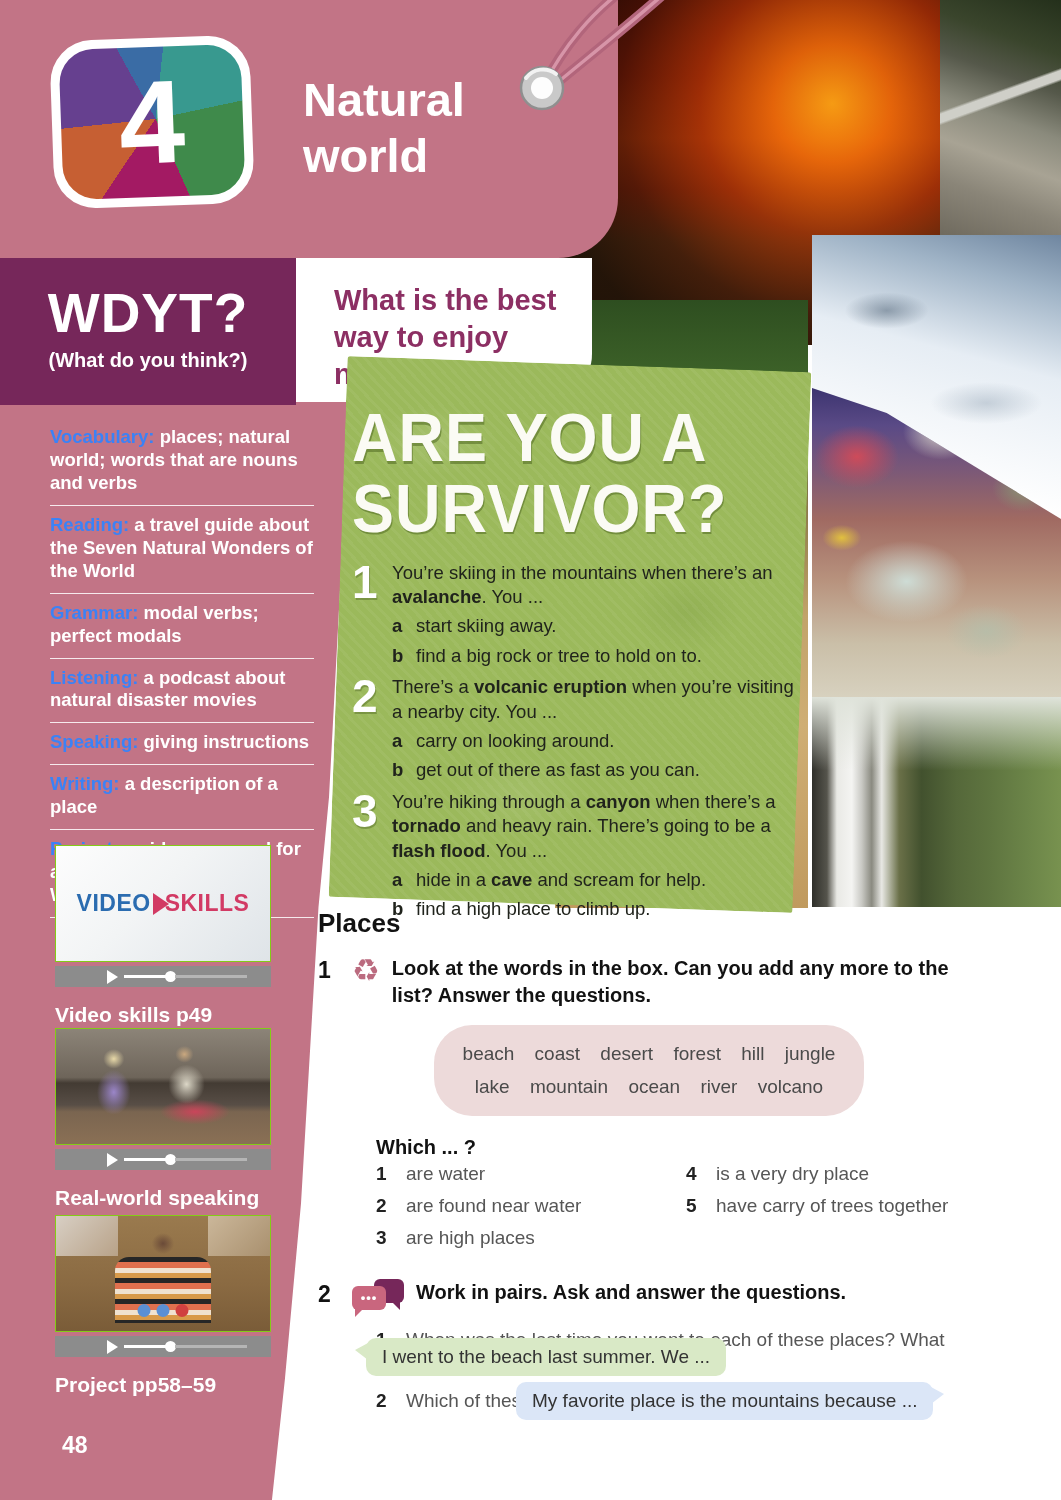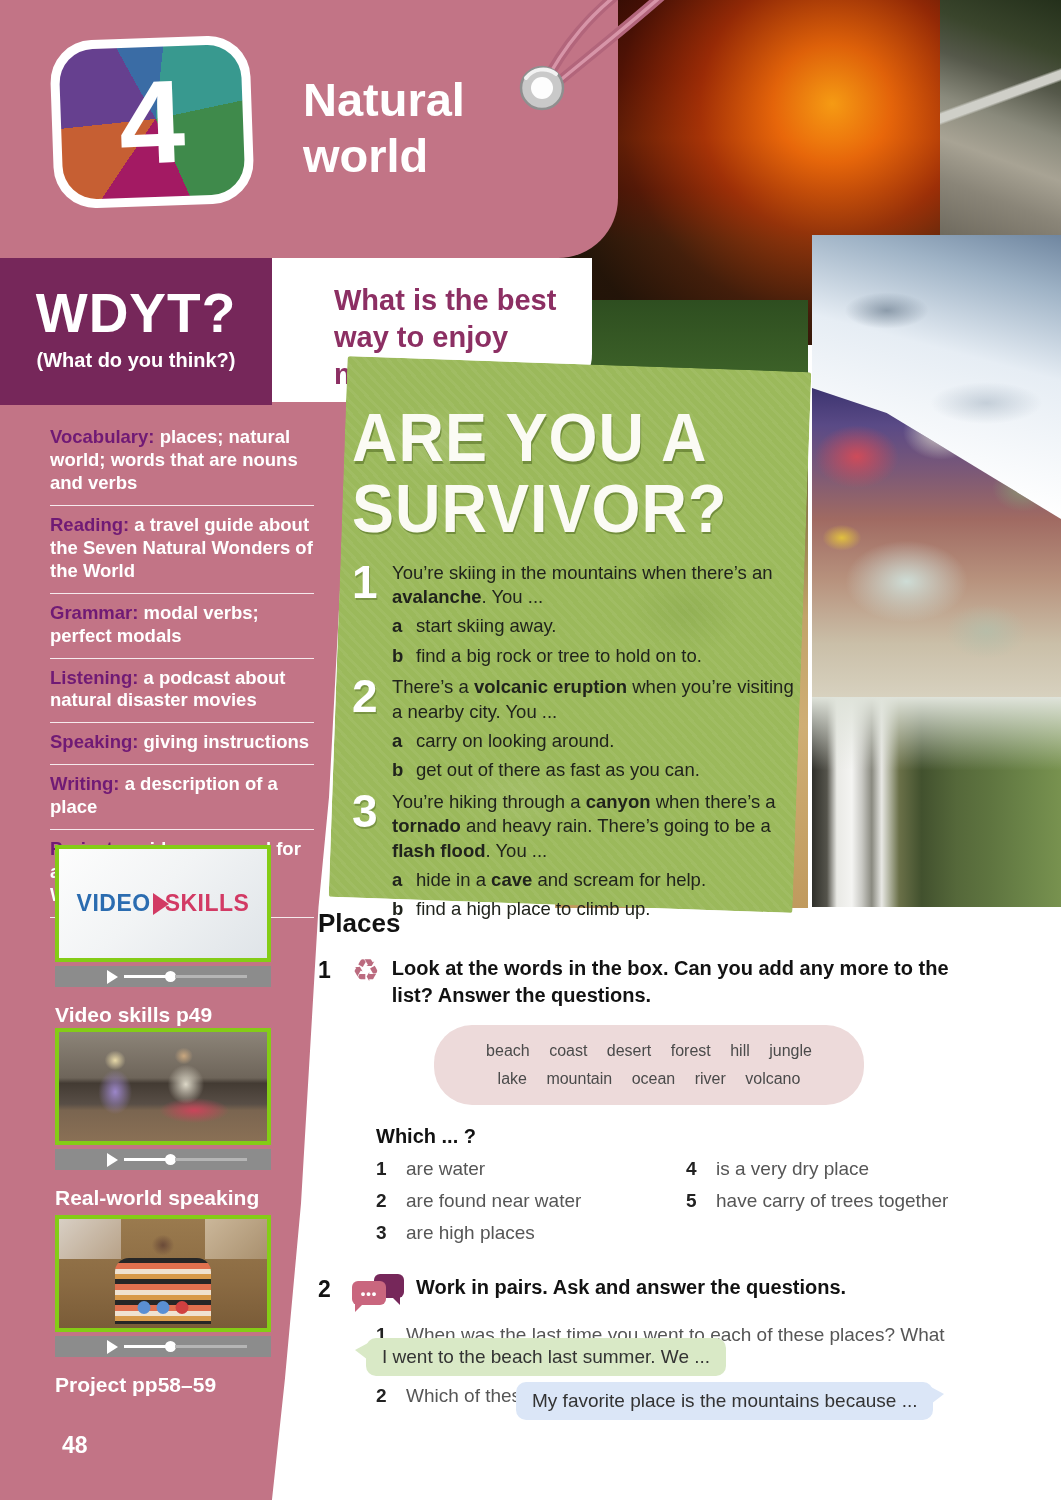--- a/index.html
+++ b/index.html
@@ -37,21 +37,21 @@
       radial-gradient(ellipse 90px 60px at 38% 62%, rgba(207,224,218,.95) 0%, transparent 68%),
       radial-gradient(ellipse 60px 40px at 70% 78%, rgba(180,190,170,.8) 0%, transparent 68%),
       linear-gradient(180deg,#3c3470 0%,#5a4a86 12%,#7a5878 26%,#a06a62 42%,#b8937e 62%,#cabfa8 82%,#d8d2c0 100%);}
   .ph-waterfall{left:812px;top:697px;width:249px;height:210px;
     background:
       linear-gradient(180deg,#dfe3da 0%, rgba(223,227,218,0) 35%),
       linear-gradient(90deg,#2f2f2a 0%,#55544c 6%,#e9e9e5 10%,#f4f4f2 16%,#c9c9c4 20%,#8a8a80 24%,#e8e8e4 28%,#6a7048 35%,#42512e 44%,#55683a 58%,#5f7540 72%,#6b8448 86%,#78924f 100%);}
 
   
   .tag-top{position:absolute;left:0;top:0;width:618px;height:258px;background:#c27486;border-bottom-right-radius:60px;}
-  .wdyt-panel{position:absolute;left:0;top:258px;width:272px;height:147px;background:#76275a;color:#fff;text-align:center;padding-top:28px;}
+  .wdyt-panel{position:absolute;left:0;top:258px;width:296px;height:147px;background:#76275a;color:#fff;text-align:center;padding-top:28px;}
   .wdyt-title{font-size:55px;font-weight:800;letter-spacing:1px;line-height:1;}
   .wdyt-sub{font-size:20px;font-weight:700;margin-top:8px;}
   .q-box{position:absolute;left:296px;top:258px;width:296px;height:142px;background:#fff;border-radius:0 0 46px 0;padding:24px 26px 0 38px;}
   .q-box .q-text{color:#8c2f63;font-size:29px;font-weight:800;line-height:1.28;}
   .sidebar-bg{position:absolute;left:0;top:402px;width:350px;height:1098px;background:#c27486;
     clip-path:polygon(0 0,100% 0,97% 18%,94% 36%,91% 46%,86% 73%,81.4% 89%,77.7% 100%,0 100%);}
 
   
   .unit-logo{position:absolute;left:52px;top:38px;width:200px;height:168px;background:#fff;border-radius:42px;transform:rotate(-2deg);padding:9px;}
   .unit-logo-inner{width:100%;height:100%;border-radius:34px;overflow:hidden;position:relative;
@@ -60,25 +60,25 @@
     color:#fff;font-size:118px;font-weight:800;line-height:1;}
   .unit-title{position:absolute;left:303px;top:72px;color:#fff;font-size:47px;font-weight:800;line-height:1.2;}
 
   
   .strings{position:absolute;left:470px;top:0;width:260px;height:140px;pointer-events:none;}
 
   
   .syllabus{position:absolute;left:50px;top:418px;width:264px;}
   .syl-item{padding:8px 0 10px;border-bottom:1.6px solid rgba(255,255,255,.85);
     font-size:18.5px;font-weight:700;line-height:1.24;color:#fff;}
-  .syl-label{color:#701a75;}
+  .syl-label{color:#3b82f6;}
 
   
   .vid{position:absolute;left:55px;width:216px;}
-  .vid-frame{border:4px solid #84cc16;height:117px;background:#777;position:relative;overflow:hidden;}
+  .vid-frame{border:1px solid #84cc16;height:117px;background:#777;position:relative;overflow:hidden;}
   .vid1-inner{width:100%;height:100%;background:linear-gradient(135deg,#fdfdfd 0%,#f2f4f5 45%,#dfe4e8 100%);
     display:flex;align-items:center;justify-content:center;}
   .vs-logo{font-size:23px;font-weight:800;letter-spacing:.5px;display:flex;align-items:center;}
   .vs-video{color:#2b6cb0;}
   .vs-skills{color:#d23a64;}
   .vs-arrow{width:0;height:0;border-left:16px solid #d23a64;border-top:11px solid transparent;border-bottom:11px solid transparent;margin:0 -4px 0 2px;}
   .vid2-inner{width:100%;height:100%;
     background:
       radial-gradient(ellipse 15px 14px at 27% 26%, #e8d9a8 0%, rgba(232,217,168,0) 70%),
       radial-gradient(ellipse 24px 32px at 27% 55%, #9b86c9 0%, rgba(155,134,201,0) 70%),
@@ -126,22 +126,22 @@
 
   
   .places{position:absolute;left:318px;top:908px;width:700px;}
   .places-h{font-size:26px;font-weight:800;color:#121212;margin-bottom:16px;}
   .ex-head{display:flex;align-items:flex-start;}
   .ex-num{flex:none;width:34px;font-size:23px;font-weight:800;color:#121212;padding-top:2px;}
   .ex-icon{flex:none;margin-right:12px;}
   .recycle{font-size:31px;color:#bb6b7f;line-height:1;}
   .ex-text{font-size:20px;font-weight:800;color:#121212;line-height:1.35;width:560px;}
   .word-box{margin:16px 0 20px 116px;width:430px;background:#eddada;border-radius:38px;padding:12px 20px;
-    text-align:center;color:#4a4a4a;font-size:16px;line-height:1.75;word-spacing:15px;}
-  .which-title{margin:4px 0 10px 58px;font-size:20px;font-weight:800;color:#121212;}
+    text-align:center;color:#4a4a4a;font-size:19px;line-height:1.75;word-spacing:15px;}
+  .which-title{margin:4px 0 4px 58px;font-size:20px;font-weight:800;color:#121212;}
   .which-grid{margin-left:58px;display:grid;grid-template-columns:310px 330px;grid-auto-flow:column;grid-template-rows:repeat(3,auto);}
   .which-item{display:flex;margin-bottom:10px;font-size:19px;color:#565656;}
   .which-num{flex:none;width:30px;font-weight:800;color:#222;}
   .ex2{margin-top:20px;}
   .chat-icon{position:relative;width:52px;height:38px;}
   .chat-back{position:absolute;right:0;top:0;width:30px;height:24px;background:#76275a;border-radius:6px;}
   .chat-back:after{content:"";position:absolute;right:4px;bottom:-7px;border-left:9px solid transparent;border-top:9px solid #76275a;}
   .chat-front{position:absolute;left:0;top:7px;width:34px;height:24px;background:#c9667e;border-radius:6px;color:#fff;
     display:flex;align-items:center;justify-content:center;font-size:13px;letter-spacing:1px;font-weight:800;}
   .chat-front:after{content:"";position:absolute;left:3px;bottom:-7px;border-right:9px solid transparent;border-top:9px solid #c9667e;}

